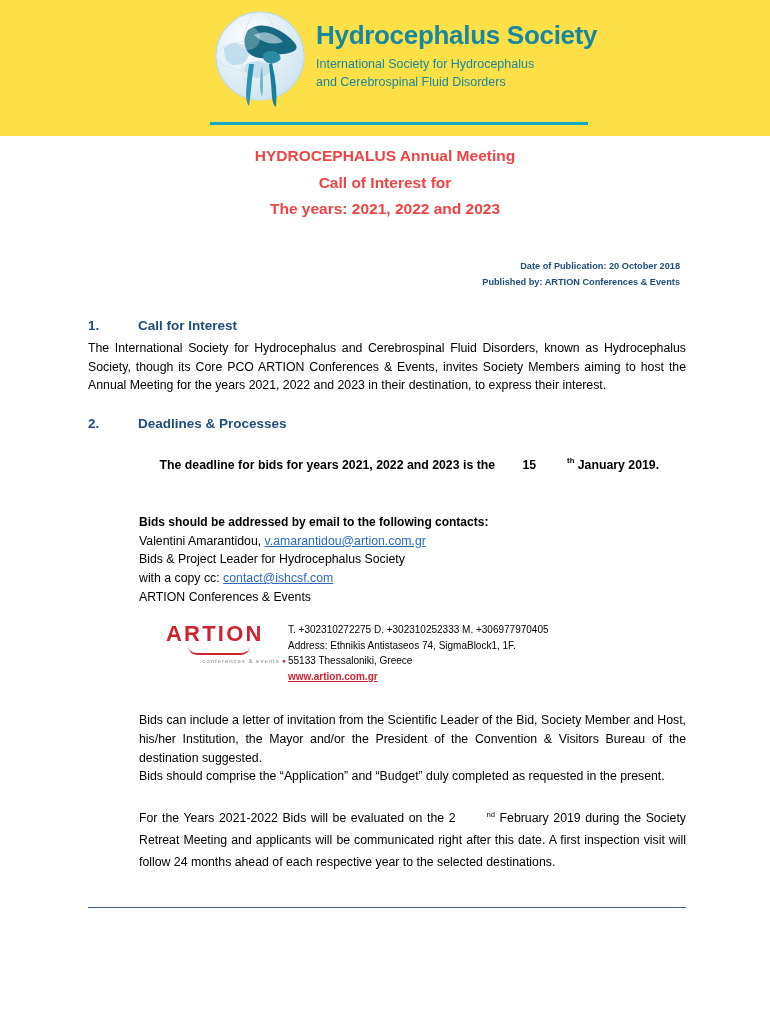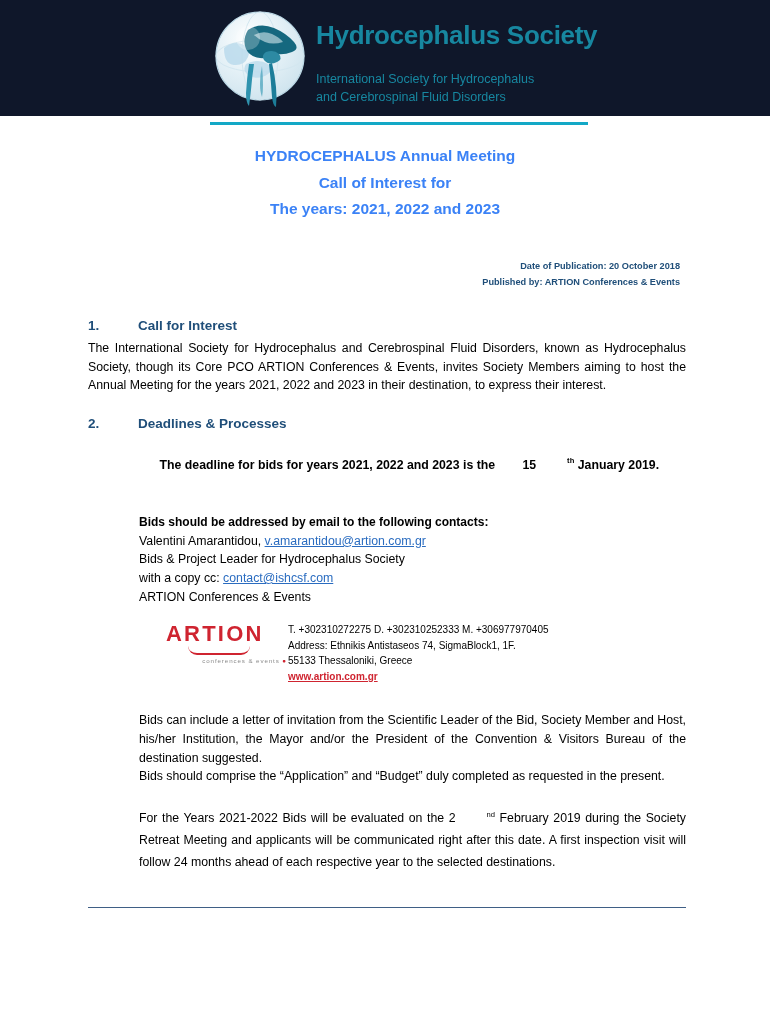--- a/index.html
+++ b/index.html
@@ -15,22 +15,22 @@
     overflow: hidden;
     position: relative;
   }
 
   
   .header-band {
     position: absolute;
     left: 0;
     top: 0;
     width: 770px;
-    height: 116px;
-    background: #0f172a;
+    height: 136px;
+    background: #fde047;
   }
   .logo-row {
     position: absolute;
     left: 210px;
     top: 8px;
     display: flex;
     align-items: flex-start;
   }
   .logo-globe {
     width: 100px;
@@ -42,42 +42,42 @@
     padding-top: 14px;
   }
   .logo-title {
     font-size: 26px;
     font-weight: bold;
     color: #1787a0;
     letter-spacing: -0.3px;
     line-height: 1.05;
   }
   .logo-sub {
-    margin-top: 22px;
+    margin-top: 7px;
     font-size: 12.5px;
     color: #1787a0;
     line-height: 1.42;
   }
   .teal-rule {
     position: absolute;
     left: 210px;
     top: 122px;
     width: 378px;
     height: 3px;
     background: #13a8c6;
   }
 
   
   .doc-title {
     position: absolute;
     left: 88px;
     top: 143px;
     width: 594px;
     text-align: center;
-    color: #3b82f6;
+    color: #ef4444;
     font-size: 15.5px;
     font-weight: bold;
     line-height: 1.72;
   }
   .doc-meta {
     position: absolute;
     right: 90px;
     top: 258px;
     text-align: right;
     color: #1f4e79;

